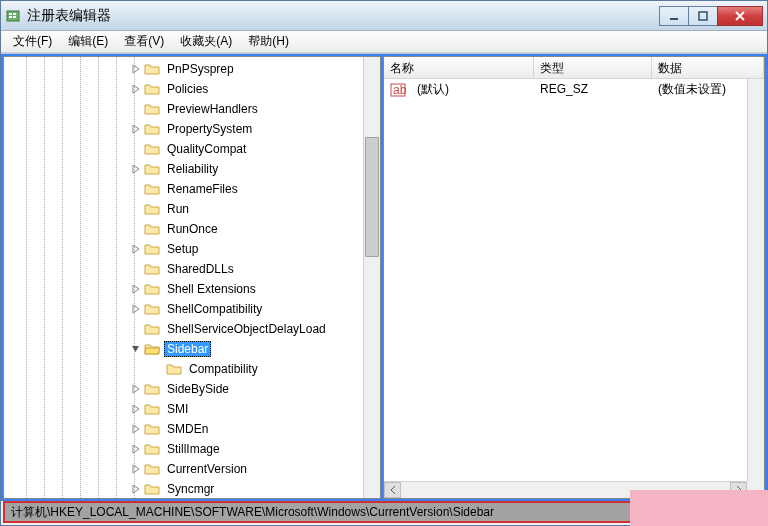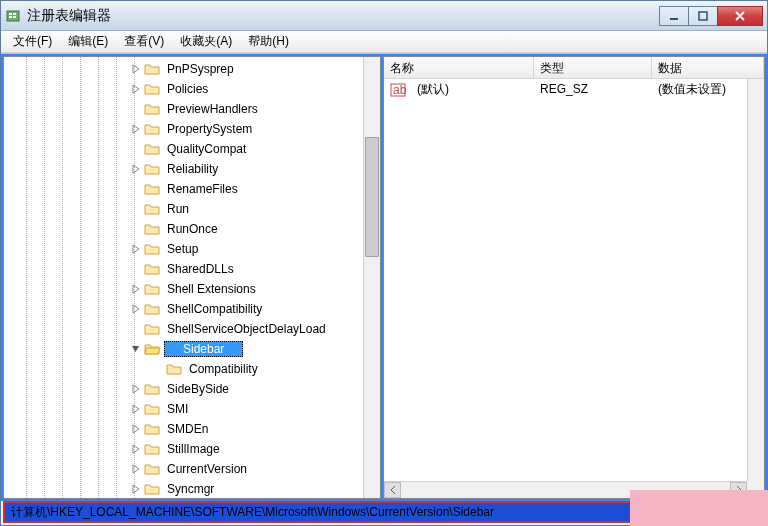--- a/index.html
+++ b/index.html
@@ -23,21 +23,21 @@
 .tree-panel { width: 378px; border: 1px solid #828790; margin: 2px 1px 2px 2px; background: #fff; overflow: hidden; display: flex; flex-direction: column; position: relative; }
 .tree-scroll { flex: 1; overflow: hidden; padding-top: 2px; position: relative; }
 .vscrollbar { position: absolute; right: 0; top: 0; bottom: 0; width: 17px; background: #f0f0f0; border-left: 1px solid #d0d0d0; }
 .vscrollbar .thumb { position: absolute; left: 1px; right: 1px; top: 80px; height: 120px; background: #cdcdcd; border: 1px solid #a0a0a0; border-radius: 1px; }
 
 .tree-row { height: 20px; display: flex; align-items: center; white-space: nowrap; padding-left: 126px; cursor: default; }
 .expander { width: 12px; height: 12px; display: inline-flex; align-items: center; justify-content: center; margin-right: 2px; color: #6a6a6a; }
 .expander.empty { width: 12px; margin-right: 2px; }
 .folder-icon { width: 16px; height: 14px; margin-right: 4px; }
 .tree-label { padding: 1px 3px; }
-.tree-row.selected .tree-label { background: #3399ff; color: #fff; border: 1px dotted #000; padding: 0 18px; }
+.tree-row.selected .tree-label { background: #3399ff; color: #fff; border: 1px dotted #000; padding: 0 2px; }
 .tree-row.child { padding-left: 148px; }
 
 .guide-lines { position: absolute; left: 0; top: 0; bottom: 0; pointer-events: none; }
 .guide-lines div { position: absolute; top: 0; bottom: 0; width: 0; border-left: 1px dotted #b0b0b0; }
 
 .list-panel { flex: 1; border: 1px solid #828790; margin: 2px 2px 2px 1px; background: #fff; display: flex; flex-direction: column; position: relative; overflow: hidden; }
 .list-header { height: 22px; display: flex; background: linear-gradient(to bottom, #fdfdfd, #ececec); border-bottom: 1px solid #d5d5d5; }
 .list-col { border-right: 1px solid #d5d5d5; padding: 3px 6px; color: #000; cursor: default; }
 .col-name { width: 150px; }
 .col-type { width: 118px; }
@@ -49,21 +49,21 @@
 .cell-type { width: 118px; }
 .cell-data { flex: 1; }
 .value-icon { width: 16px; height: 16px; }
 .hscrollbar { position: absolute; left: 0; right: 17px; bottom: 0; height: 17px; background: #f0f0f0; border-top: 1px solid #d0d0d0; }
 .hscrollbar .arrow { width: 17px; height: 16px; position: absolute; top: 0; background: #e0e0e0; border: 1px solid #c0c0c0; display: flex; align-items: center; justify-content: center; }
 .hscrollbar .arrow.left { left: 0; }
 .hscrollbar .arrow.right { right: 0; }
 .scroll-corner { position: absolute; right: 0; bottom: 0; width: 17px; height: 17px; background: #f0f0f0; }
 .list-panel .vscrollbar { top: 22px; bottom: 17px; }
 
-.statusbar { height: 22px; border: 2px solid #d03030; margin: 0 2px 2px 2px; background: #1d4ed8; display: flex; align-items: center; padding: 0 6px; color: #000; font-size: 12px; }
+.statusbar { height: 22px; border: 2px solid #d03030; margin: 0 2px 2px 2px; background: #a3a3a3; display: flex; align-items: center; padding: 0 6px; color: #000; font-size: 12px; }
 
 .pink-overlay { position: absolute; right: 0; bottom: 0; width: 138px; height: 36px; background: #f5b5c5; z-index: 10; }
 </style>
 </head>
 <body>
 
 <div class="window">
 
   <div class="titlebar">
     <span class="titlebar-icon">

